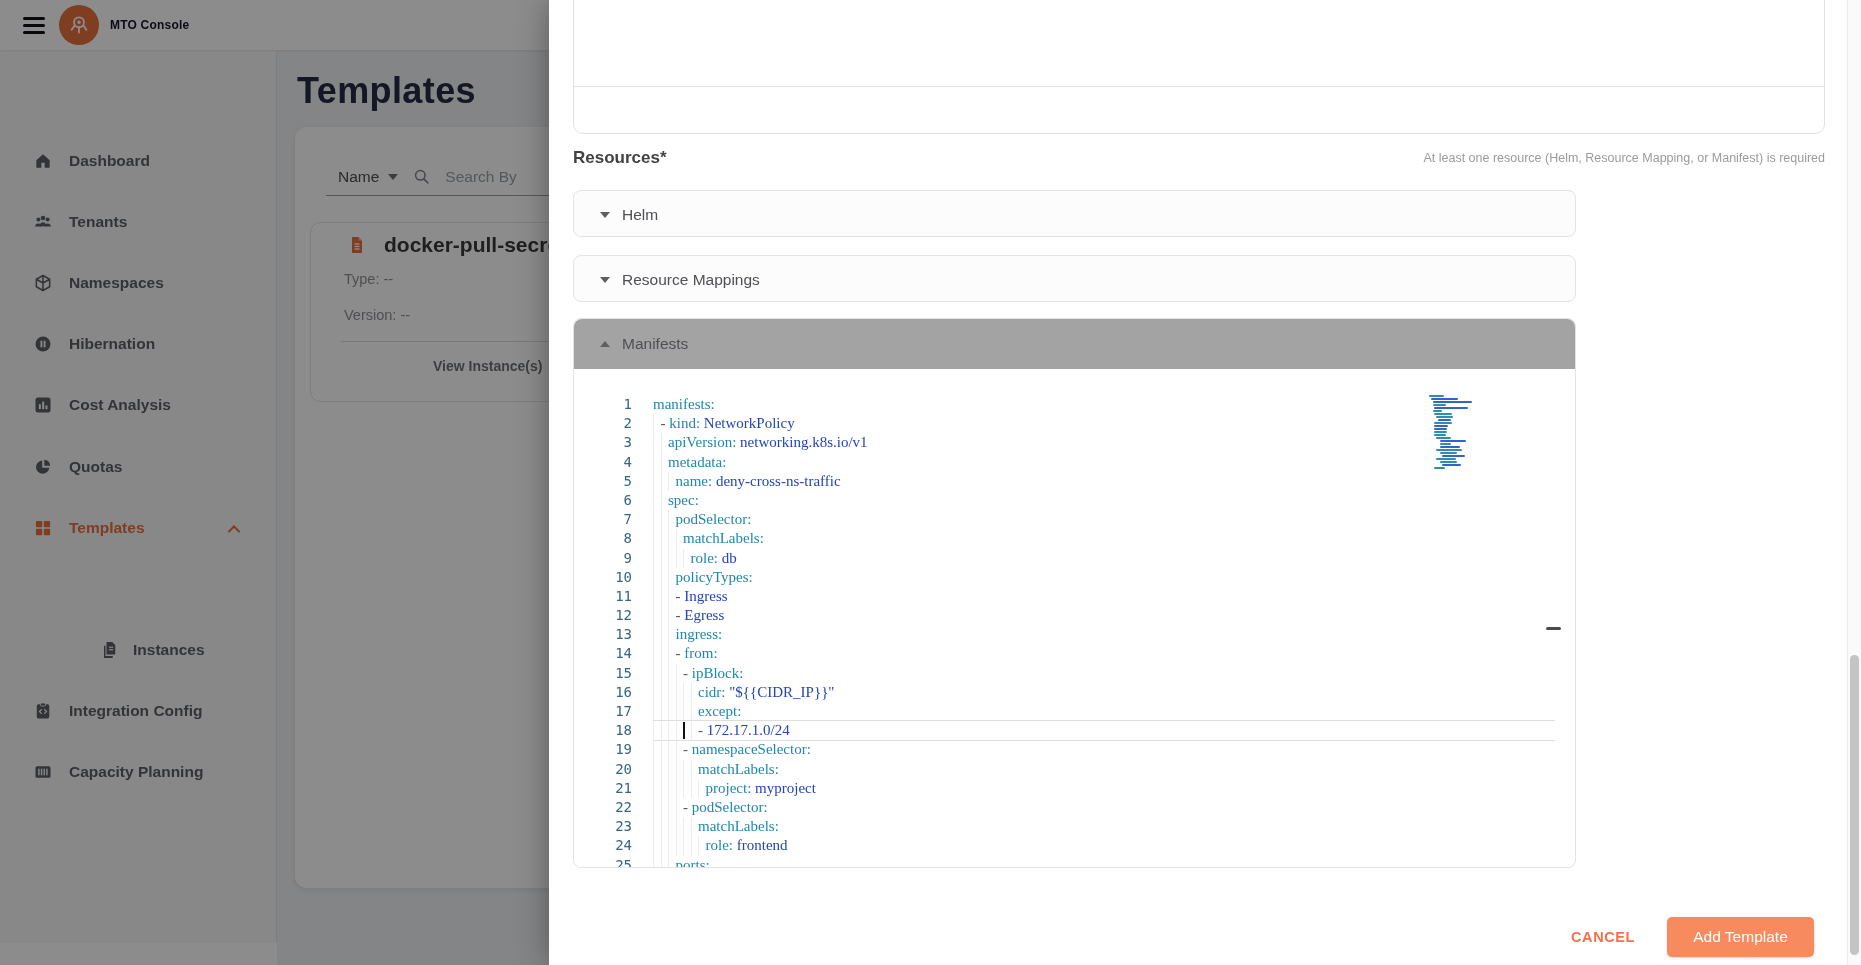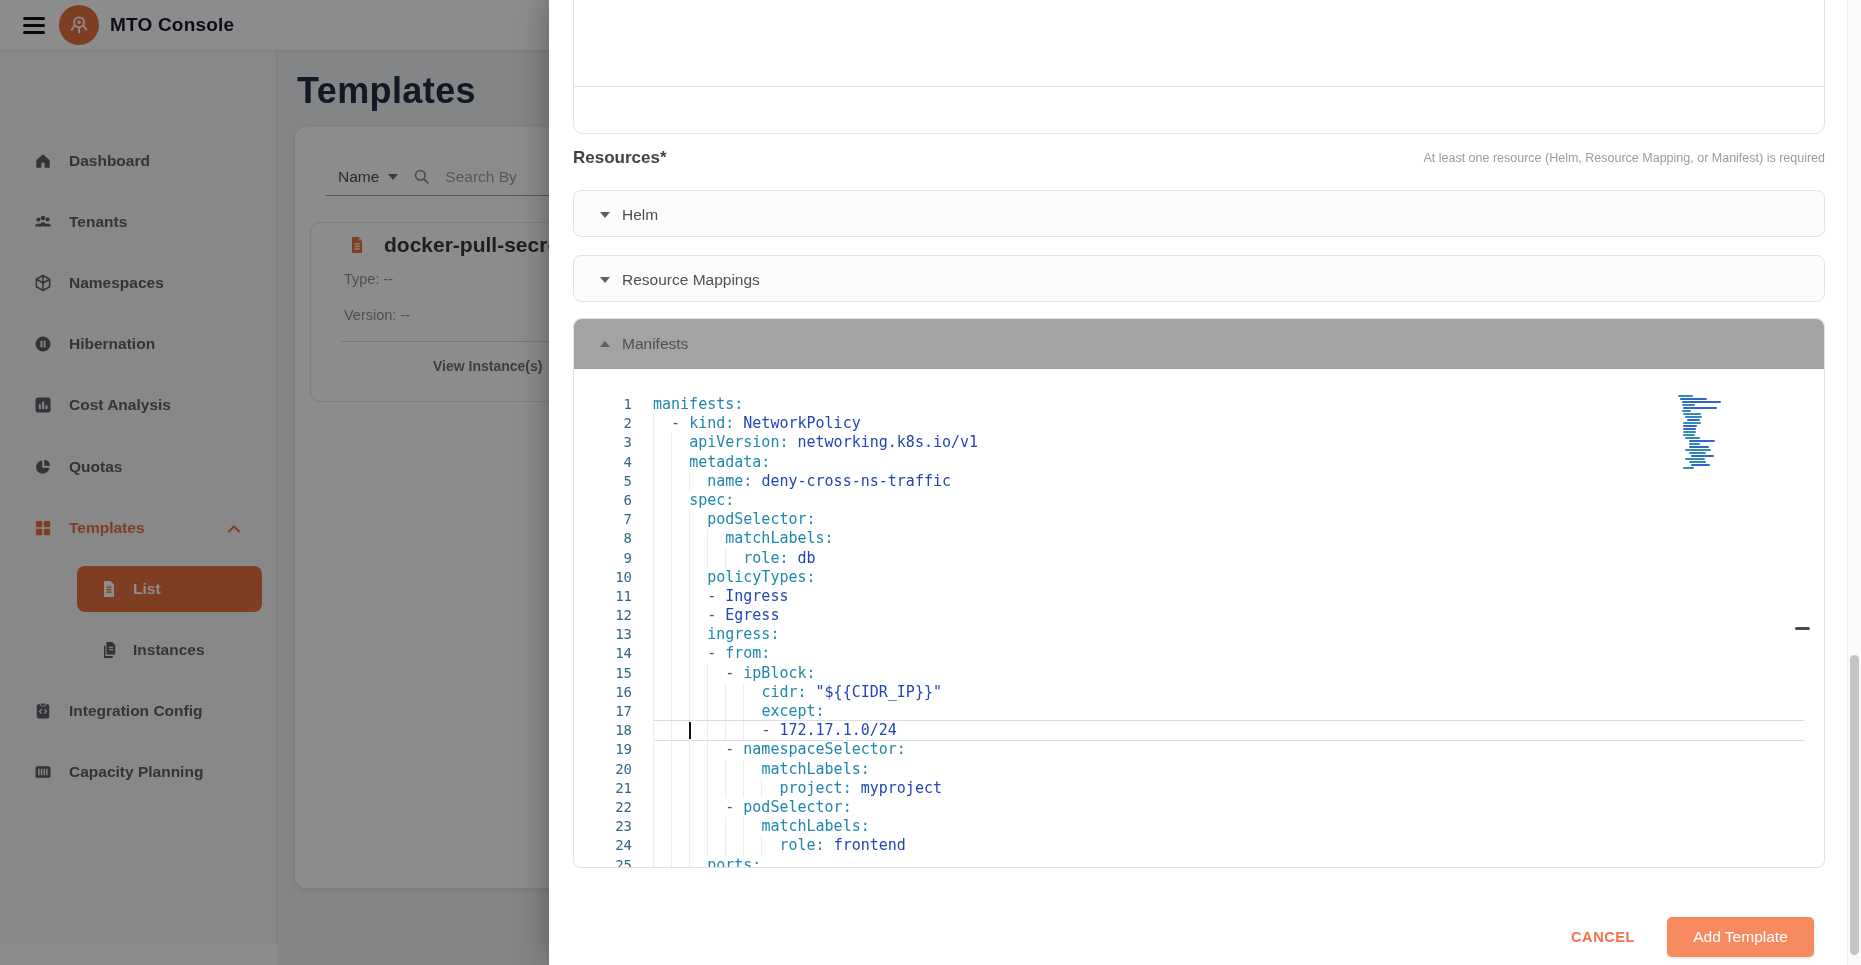--- a/index.html
+++ b/index.html
@@ -7,21 +7,21 @@
   body { position:relative; background:#ffffff; font-family:"Liberation Sans", sans-serif; }
 
   
   .header { position:absolute; top:0; left:0; width:100%; height:50px; background:#fff;
             display:flex; align-items:center; z-index:2; box-shadow:0 1px 2px rgba(0,0,0,.08); }
   .hamburger { width:22px; height:17px; margin-left:23px; display:flex; flex-direction:column;
                justify-content:space-between; cursor:pointer; }
   .hamburger span { display:block; height:3px; background:#101018; border-radius:2px; }
   .logo { width:40px; height:40px; border-radius:50%; background:var(--orange); margin-left:14px;
           display:flex; align-items:center; justify-content:center; flex:none; }
-  .app-title { margin-left:11px; font-size:19px; font-weight:bold; color:#15172b; letter-spacing:.2px; }
+  .app-title { margin-left:11px; font-size:12px; font-weight:bold; color:#15172b; letter-spacing:.2px; }
 
   
   .sidebar { position:absolute; top:50px; left:0; width:277px; height:893px; background:#f7f8f9;
              border-right:1px solid #e4e5e7; z-index:1; }
   .side-item { position:absolute; left:0; width:277px; height:44px; display:flex; align-items:center;
                padding-left:33px; gap:16px; color:#5d6066; font-size:15.5px; font-weight:600; cursor:pointer; }
   .side-item svg { flex:none; }
   .side-item.active { color:var(--orange); }
   .side-item.sub { left:77px; width:185px; padding-left:22px; gap:14px; }
   .side-item.pill { height:46px; background:var(--orange); border-radius:8px; color:#fff; }
@@ -50,39 +50,39 @@
   .scrim { position:absolute; inset:0; background:rgba(0,0,0,.45); z-index:10; }
   .modal { position:absolute; top:0; left:549px; width:1312px; height:965px; background:#fff; z-index:20;
            box-shadow:0 0 30px rgba(0,0,0,.35); }
   .cut-card { position:absolute; left:24px; top:-22px; width:1252px; height:156px; border:1px solid #e2e2e2;
               border-radius:10px; background:#fff; }
   .cut-card .divider { position:absolute; left:0; right:0; top:107px; border-top:1px solid #e4e4e4; }
   .res-row { position:absolute; left:24px; top:148px; width:1252px; display:flex; justify-content:space-between;
              align-items:center; }
   .res-label { font-size:17px; font-weight:bold; color:#424242; }
   .res-hint { font-size:12.5px; color:#9b9b9b; }
-  .acc { position:absolute; left:24px; width:1252px; border:1px solid #e3e3e3; border-radius:8px; background:#fcfcfc; }
+  .acc { position:absolute; left:24px; width:1003px; border:1px solid #e3e3e3; border-radius:8px; background:#fcfcfc; }
   .acc-head { height:47px; display:flex; align-items:center; padding-left:26px; gap:12px; cursor:pointer; }
   .acc-label { font-size:15.5px; color:#4f4f55; }
   .caret { width:0; height:0; border-left:5px solid transparent; border-right:5px solid transparent; }
   .caret.down { border-top:6px solid #5f5f5f; }
   .caret.up { border-bottom:6px solid #5f5f5f; }
   #acc-helm { top:190px; height:47px; }
   #acc-rm   { top:255px; height:47px; }
   #acc-man  { top:318px; height:550px; background:#fff; }
   #acc-man .acc-head { height:50px; background:#a3a3a3; border-radius:8px 8px 0 0; }
 
   
   .editor { position:absolute; top:50px; left:0; right:0; bottom:0; overflow:hidden; background:#fff;
             border-radius:0 0 8px 8px; }
   #code-lines { position:absolute; top:26px; left:8px; right:20px; }
   .cl { display:flex; height:19.2px; line-height:19.2px; font-family:"DejaVu Sans Mono", monospace;
         font-size:15px; white-space:pre; }
   .ln { width:50px; text-align:right; margin-right:21px; color:var(--code-num); font-size:14px; flex:none; }
-  .code { flex:1; position:relative; }
+  .code { flex:1; position:relative;font-family:Liberation Serif, serif; }
   .ind { display:inline-block; box-shadow:inset 1px 0 0 #ececec; }
   .tk-k { color:var(--code-key); }
   .tk-v, .tk-s { color:var(--code-val); }
   .tk-d { color:var(--code-punct); }
   .cl.active .code { box-shadow:0 -1px 0 #dedede, 0 1px 0 #dedede; }
   .cursor { position:absolute; left:4ch; top:1px; width:2px; height:17px; background:#111; }
   .minimap { position:absolute; top:26px; right:96px; width:50px; }
   .mm { height:2px; margin-bottom:1px; border-radius:1px; }
   .sb-marker { position:absolute; right:14px; top:258px; width:15px; height:3px; background:#4a4a4a; border-radius:2px; }
 
@@ -176,29 +176,20 @@
           <rect x="3.5" y="13" width="7.6" height="7.6" rx="1.2"></rect>
           <rect x="13" y="13" width="7.6" height="7.6" rx="1.2"></rect>
         </g>
       </svg>
       <span>Templates</span>
       <span class="chev">
         <svg width="14" height="9" viewBox="0 0 14 9">
           <path d="M2 7.5 L7 2.5 L12 7.5" stroke="currentColor" stroke-width="2" fill="none" stroke-linecap="round"></path>
         </svg>
       </span>
-    </div>
-    <div class="side-item sub pill" style="top: 516px; height: 46px;">
-      <svg viewBox="0 0 24 24" width="20" height="20">
-        <path d="M6 2.5 h8 l4 4 v15 h-12 z" fill="currentColor"></path>
-        <rect x="9" y="9" width="6" height="1.6" fill="var(--orange)"></rect>
-        <rect x="9" y="12" width="6" height="1.6" fill="var(--orange)"></rect>
-        <rect x="9" y="15" width="6" height="1.6" fill="var(--orange)"></rect>
-      </svg>
-      <span>List</span>
     </div>
     <div class="side-item sub" style="top: 578px;">
       <svg viewBox="0 0 24 24" width="20" height="20">
         <path d="M9 2.5 h7 l3.5 3.5 v11.5 h-10.5 z" fill="currentColor"></path>
         <path d="M6 7 h1.8 v12.3 h8.7 v2.2 h-10.5 z" fill="currentColor"></path>
         <rect x="12" y="8" width="5" height="1.4" fill="#f7f8f9"></rect>
         <rect x="12" y="11" width="5" height="1.4" fill="#f7f8f9"></rect>
       </svg>
       <span>Instances</span>
     </div>

